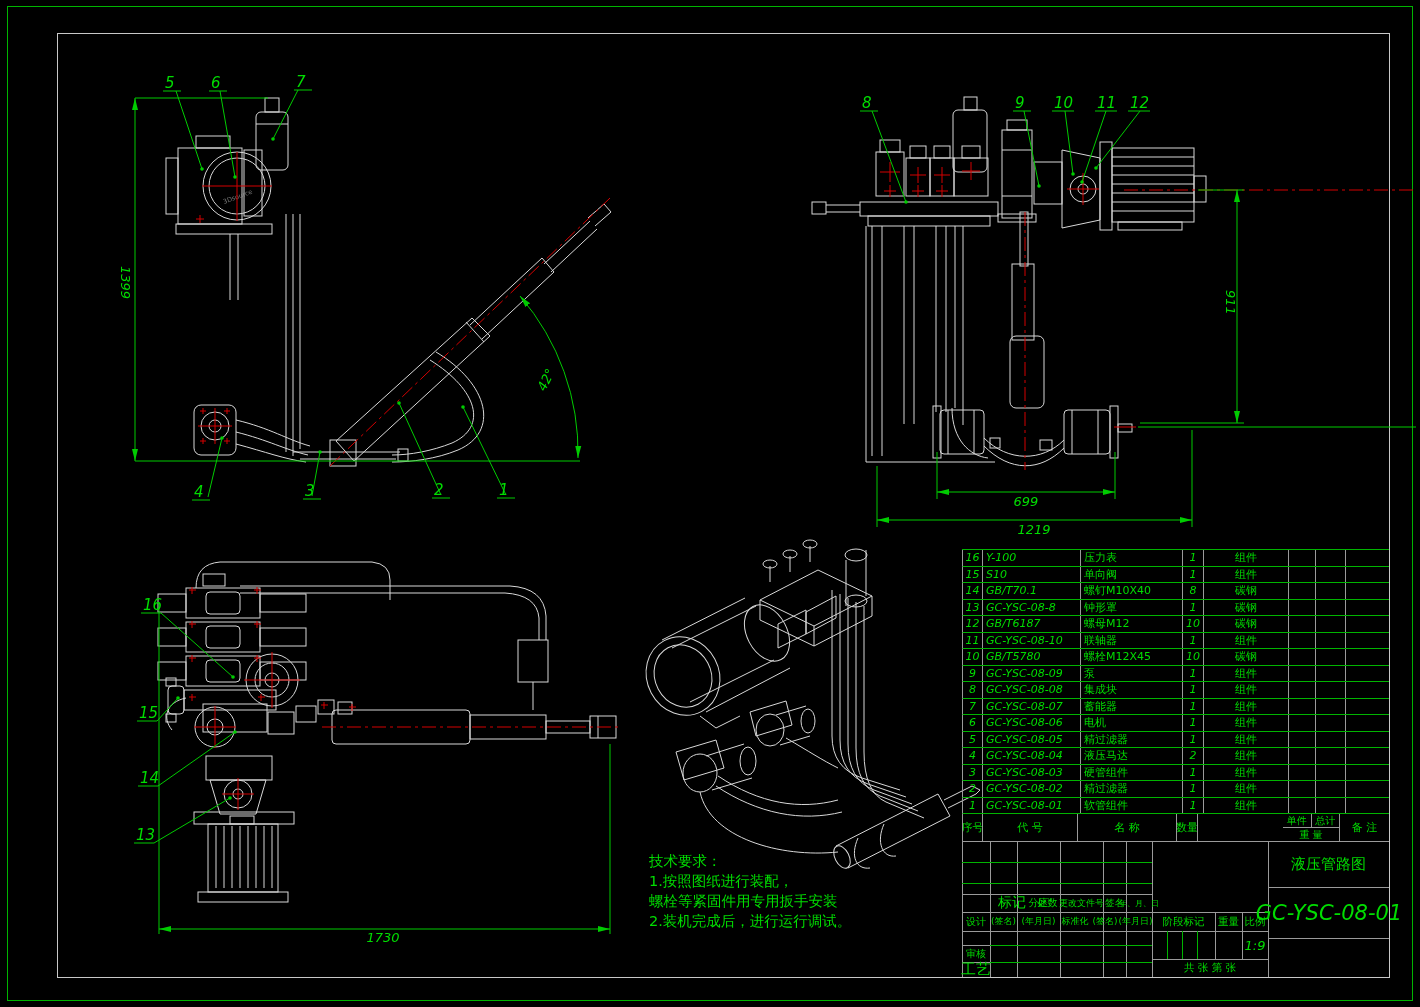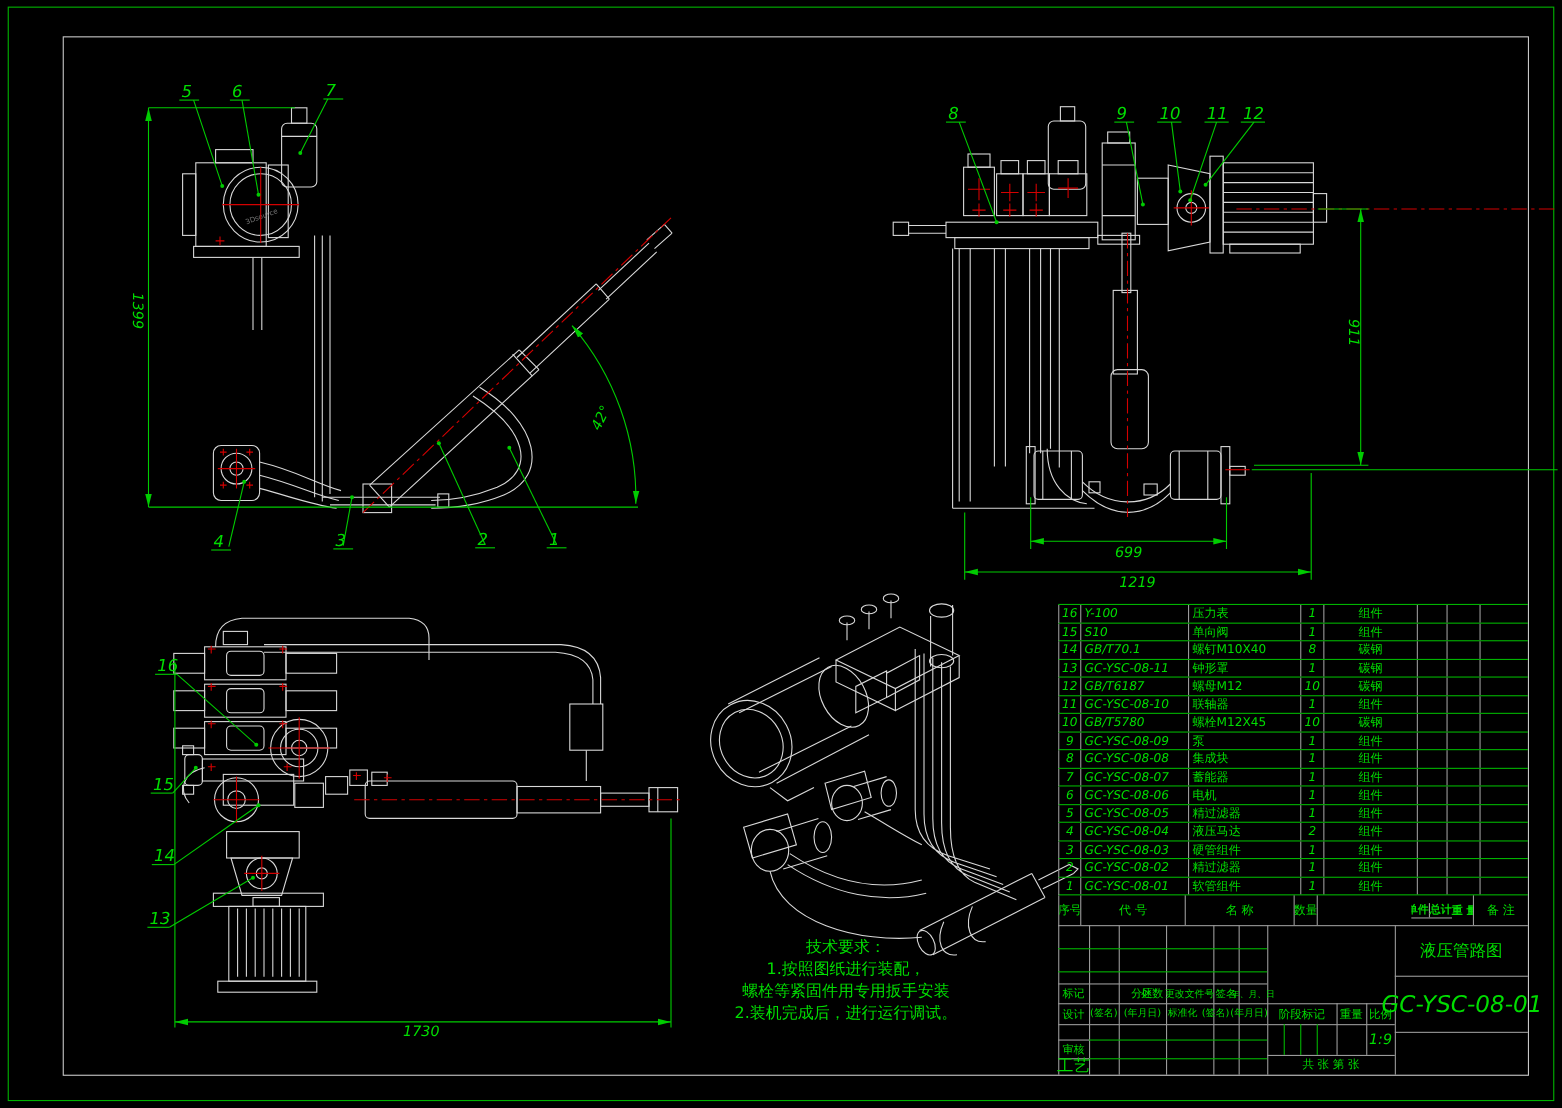--- a/index.html
+++ b/index.html
@@ -22,34 +22,34 @@
   .br>div{border-right:1px solid #9a9a9a;overflow:hidden;white-space:nowrap;}
   .c.s{width:19px;text-align:center;font-style:italic;}
   .c.co{width:94px;padding-left:3px;font-style:italic;}
   .c.n{width:98px;padding-left:3px;}
   .c.q{width:20px;text-align:center;font-style:italic;}
   .c.m{width:84px;text-align:center;}
   .c.e1{width:26px;} .c.e2{width:29px;} .c.e3{flex:1;border-right:none;}
   .bh{display:flex;height:27px;border-bottom:1px solid #9a9a9a;border-left:1px solid #9a9a9a;font-size:11px;}
   .bh>div{border-right:1px solid #9a9a9a;display:flex;align-items:center;justify-content:center;overflow:hidden;white-space:nowrap;}
   .bh .s{width:19px;} .bh .co{width:94px;} .bh .n{width:98px;} .bh .q{width:20px;} .bh .m{width:84px;margin-top:40px;}
-  .bh .rest{width:56px;flex-direction:row;padding:0;font-weight:bold;}
+  .bh .rest{width:56px;flex-direction:column;padding:0;}
   .bh .rest .top{display:flex;width:100%;height:13px;border-bottom:1px solid #9a9a9a;}
   .bh .rest .top div{flex:1;display:flex;align-items:center;justify-content:center;font-size:10px;}
   .bh .rest .top div:first-child{border-right:1px solid #9a9a9a;}
   .bh .rest .bot{height:13px;display:flex;align-items:center;justify-content:center;font-size:10px;}
   .bh .rem{flex:1;border-right:none;}
   
   .tb{position:absolute;left:962px;top:841px;width:427px;height:136px;color:#00dd00;}
   .tb .vg,.tb .hg{position:absolute;background:#9a9a9a;}
   .tb .vgl,.tb .hgl{position:absolute;background:#00b400;}
   .tb .vg,.tb .vgl{width:1px;} .tb .hg,.tb .hgl{height:1px;}
   .lb{position:absolute;display:flex;align-items:center;justify-content:center;white-space:nowrap;overflow:visible;}
   .techreq{position:absolute;left:649px;top:851px;width:240px;color:#00dd00;
-           font-size:14.5px;line-height:20px;white-space:nowrap;text-align:center;}
+           font-size:14.5px;line-height:20px;white-space:nowrap;}
 </style>
 </head>
 <body>
 
 <div id="sheet">
   <div class="gborder"></div>
   <div class="frame"></div>
 
   <svg width="1420" height="1007">
     <defs>
@@ -371,21 +371,21 @@
         <div class="c co">GB/T70.1</div>
         <div class="c n">螺钉M10X40</div>
         <div class="c q">8</div>
         <div class="c m">碳钢</div>
         <div class="c e1"></div>
         <div class="c e2"></div>
         <div class="c e3"></div>
       </div>
     <div class="br">
         <div class="c s">13</div>
-        <div class="c co">GC-YSC-08-11</div>
+        <div class="c co">GC-YSC-08-8</div>
         <div class="c n">钟形罩</div>
         <div class="c q">1</div>
         <div class="c m">碳钢</div>
         <div class="c e1"></div>
         <div class="c e2"></div>
         <div class="c e3"></div>
       </div>
     <div class="br">
         <div class="c s">12</div>
         <div class="c co">GB/T6187</div>
@@ -546,21 +546,21 @@
     <div class="hg" style="left:306px;top:97px;width:121px;"></div>
 
     <div class="hgl" style="left:0;top:21px;width:190px;"></div>
     <div class="hgl" style="left:0;top:42px;width:190px;"></div>
     <div class="hgl" style="left:28px;top:104px;width:162px;"></div>
     <div class="hgl" style="left:28px;top:121px;width:162px;"></div>
     <div class="vgl" style="left:205px;top:90px;height:28px;"></div>
     <div class="vgl" style="left:220px;top:90px;height:28px;"></div>
     <div class="vgl" style="left:235px;top:90px;height:28px;"></div>
 
-    <div class="lb" style="left:0;top:53px;width:28px;height:18px;font-size:10px;">标记</div>
+    <div class="lb" style="left:0;top:53px;width:28px;height:18px;font-size:14px;padding-left:36px;">标记</div>
     <div class="lb" style="left:28px;top:53px;width:27px;height:18px;font-size:10px;margin-left:44px;">处数</div>
     <div class="lb" style="left:55px;top:53px;width:43px;height:18px;font-size:10px;">分区</div>
     <div class="lb" style="left:98px;top:53px;width:43px;height:18px;font-size:9px;">更改文件号</div>
     <div class="lb" style="left:141px;top:53px;width:23px;height:18px;font-size:9.5px;">签名</div>
     <div class="lb" style="left:164px;top:53px;width:26px;height:18px;font-size:8px;">年、月、日</div>
     <div class="lb" style="left:0;top:72px;width:28px;height:17px;font-size:10px;">设计</div>
     <div class="lb" style="left:28px;top:72px;width:27px;height:17px;font-size:9px;">(签名)</div>
     <div class="lb" style="left:55px;top:72px;width:43px;height:17px;font-size:9px;">(年月日)</div>
     <div class="lb" style="left:96px;top:72px;width:34px;height:17px;font-size:9px;">标准化</div>
     <div class="lb" style="left:127px;top:72px;width:32px;height:17px;font-size:9px;">(签名)</div>

